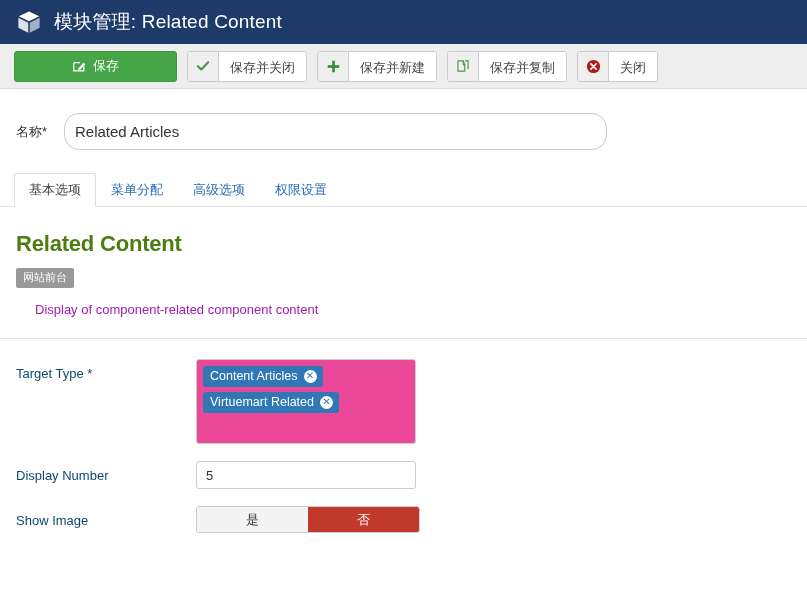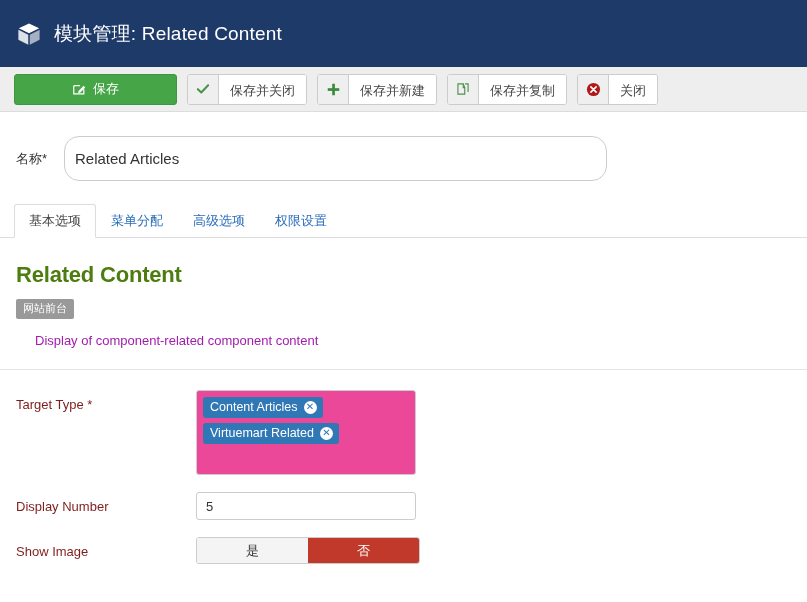--- a/index.html
+++ b/index.html
@@ -9,21 +9,21 @@
     height: 602px;
     background: #ffffff;
     font-family: "Liberation Sans", "DejaVu Sans", sans-serif;
     font-size: 13px;
     color: #333333;
     overflow: hidden;
   }
 
   
   .header {
-    height: 67px;
+    height: 44px;
     background: #1e3a68;
     display: flex;
     align-items: center;
     padding: 0 0 0 16px;
   }
   .header-icon {
     width: 26px;
     height: 26px;
     margin-right: 12px;
     display: flex;
@@ -98,21 +98,21 @@
   }
   .name-label {
     font-size: 13px;
     color: #333333;
     width: 48px;
     flex: none;
   }
   .req { color: #333333; }
   .name-input {
     width: 543px;
-    height: 45px;
+    height: 37px;
     border: 1px solid #cccccc;
     border-radius: 15px;
     background: #ffffff;
     padding: 0 10px;
     font-family: "Liberation Sans", "DejaVu Sans", sans-serif;
     font-size: 15px;
     color: #333333;
     outline: none;
   }
 
@@ -179,21 +179,21 @@
   .form-row {
     display: flex;
     align-items: flex-start;
     padding-left: 16px;
     margin-bottom: 17px;
   }
   .form-label {
     width: 180px;
     flex: none;
     font-size: 13px;
-    color: #7f1d1d;
+    color: #0c4a6e;
     padding-top: 7px;
   }
 
   
   .chips-box {
     width: 220px;
     height: 85px;
     border: 1px solid #cccccc;
     border-radius: 3px;
     background: #ec4899;

